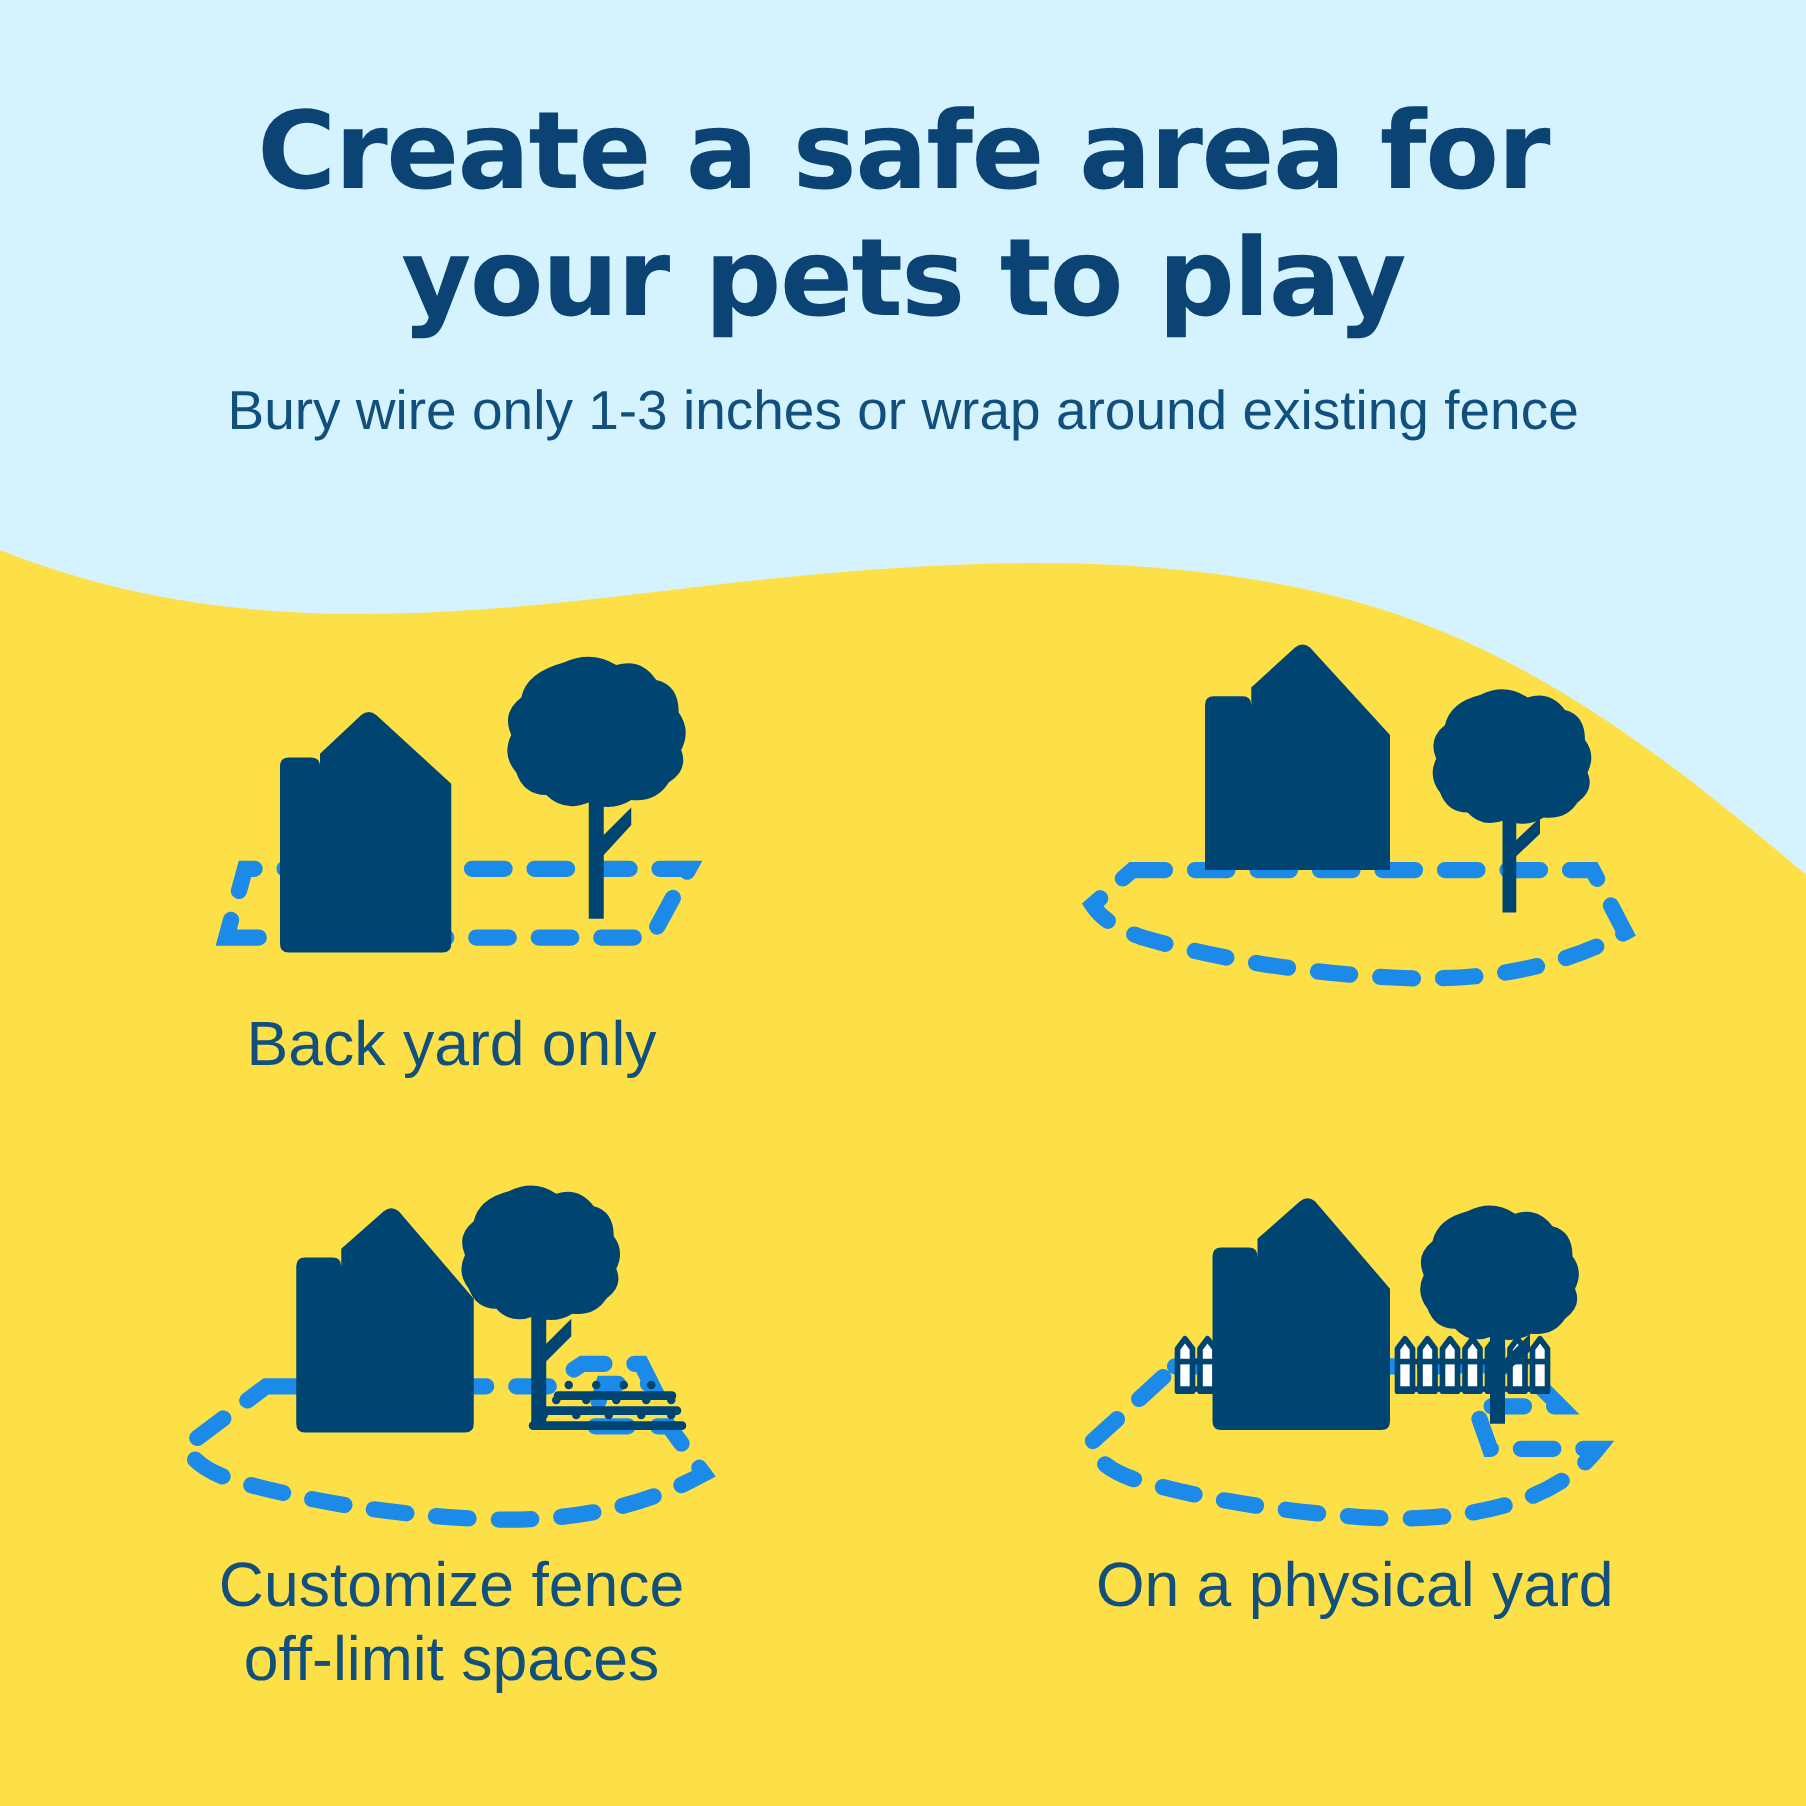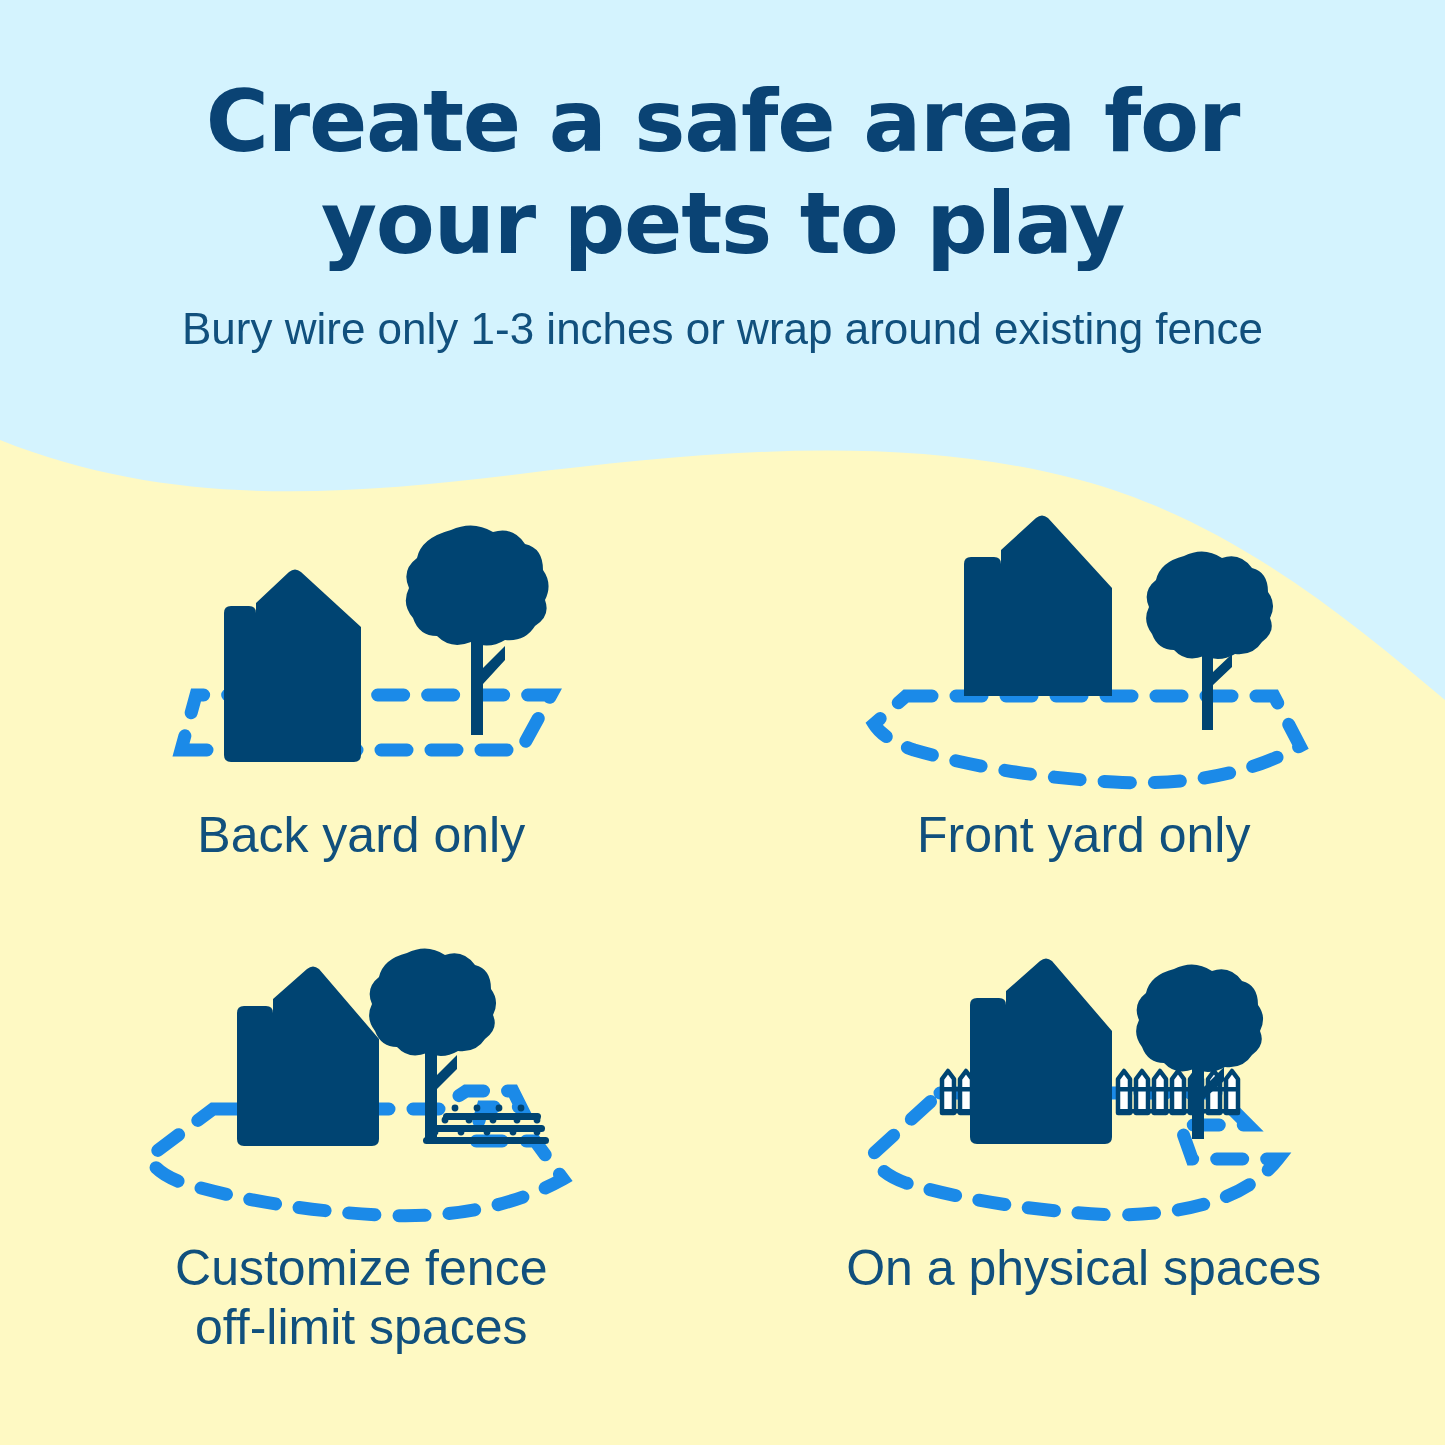--- a/index.html
+++ b/index.html
@@ -11,21 +11,21 @@
     height: 1445px;
     background: #ffffff;
     font-family: "Liberation Sans", sans-serif;
     overflow: hidden;
     position: relative;
   }
   #infographic {
     position: relative;
     width: 1445px;
     height: 1445px;
-    background: #fef9c3;
+    background: #fde047;
     overflow: hidden;
   }
   .bg-wave {
     position: absolute;
     left: 0;
     top: 0;
     width: 1445px;
     height: 1445px;
     pointer-events: none;
   }
@@ -127,21 +127,20 @@
           <path d="M62 196 L430 196 L456 246 Q380 288 270 282 Q160 276 70 250 Q40 240 30 224 Z"></path>
         </g>
         <g fill="#004472">
           <path d="M120 88 L120 64 Q120 57 127 57 L150 57 Q157 57 157 64 L157 50 L192 18 Q198 13 204 18 L268 88 L268 196 L120 196 Z"></path>
         </g>
         <g fill="#004472">
           <path d="M340 56 Q360 46 378 58 Q396 52 408 68 Q424 72 424 92 Q433 104 426 118 Q432 132 418 142 Q409 156 391 154 Q376 163 360 156 Q342 163 330 150 Q314 150 308 134 Q298 121 305 107 Q298 91 312 80 Q316 62 340 56 Z"></path>
           <path d="M358 142 L369 142 L369 172 L388 154 L388 167 L369 185 L369 230 L358 230 Z"></path>
         </g>
       </svg>
-      <div class="caption">Front yard only</div>
     </div>
 
     <div class="cell">
       <svg class="illus" viewBox="0 0 480 300" xmlns="http://www.w3.org/2000/svg">
         <g fill="none" stroke="#1B8AE8" stroke-width="13" stroke-linecap="round" stroke-dasharray="26 24">
           <path d="M92 176 L318 176 L345 158 L392 158 L400 174 L362 174 L352 208 L414 208 L442 246
                    Q366 288 258 282 Q150 276 62 250 Q34 240 28 224 Z"></path>
         </g>
         <g fill="#004472">
           <path d="M116 106 L116 80 Q116 73 123 73 L145 73 Q152 73 152 80 L152 66 L186 36 Q192 31 198 36 L258 106 L258 206 Q258 213 251 213 L123 213 Q116 213 116 206 Z"></path>
@@ -199,17 +198,17 @@
           </g>
         </g>
         <g fill="#004472">
           <path d="M126 98 L126 72 Q126 65 133 65 L155 65 Q162 65 162 72 L162 58 L196 28 Q202 23 208 28 L268 98 L268 204 Q268 211 261 211 L133 211 Q126 211 126 204 Z"></path>
         </g>
         <g fill="#004472">
           <path d="M330 36 Q350 26 368 38 Q386 32 398 48 Q414 52 414 72 Q423 84 416 98 Q422 112 408 122 Q399 136 381 134 Q366 143 350 136 Q332 143 320 130 Q304 130 298 114 Q288 101 295 87 Q288 71 302 60 Q306 42 330 36 Z"></path>
           <path d="M348 122 L360 122 L360 154 L380 134 L380 148 L360 166 L360 206 L348 206 Z"></path>
         </g>
       </svg>
-      <div class="caption">On a physical spaces</div>
+      <div class="caption">On a physical yard</div>
     </div>
 
   </div>
 </div>
 
 </body></html>

